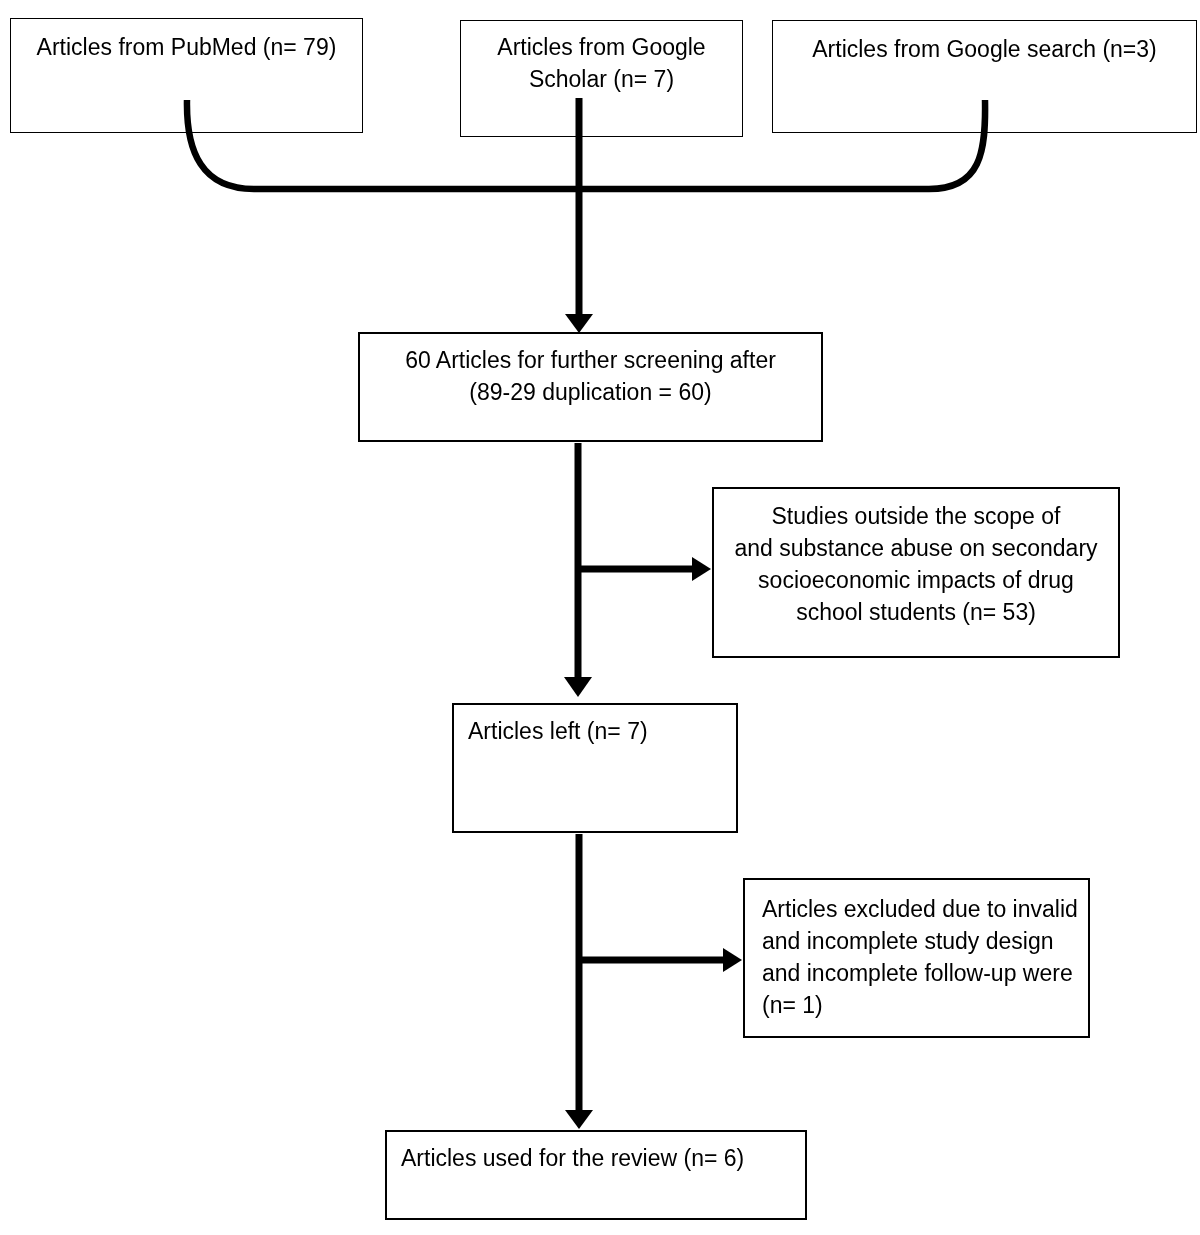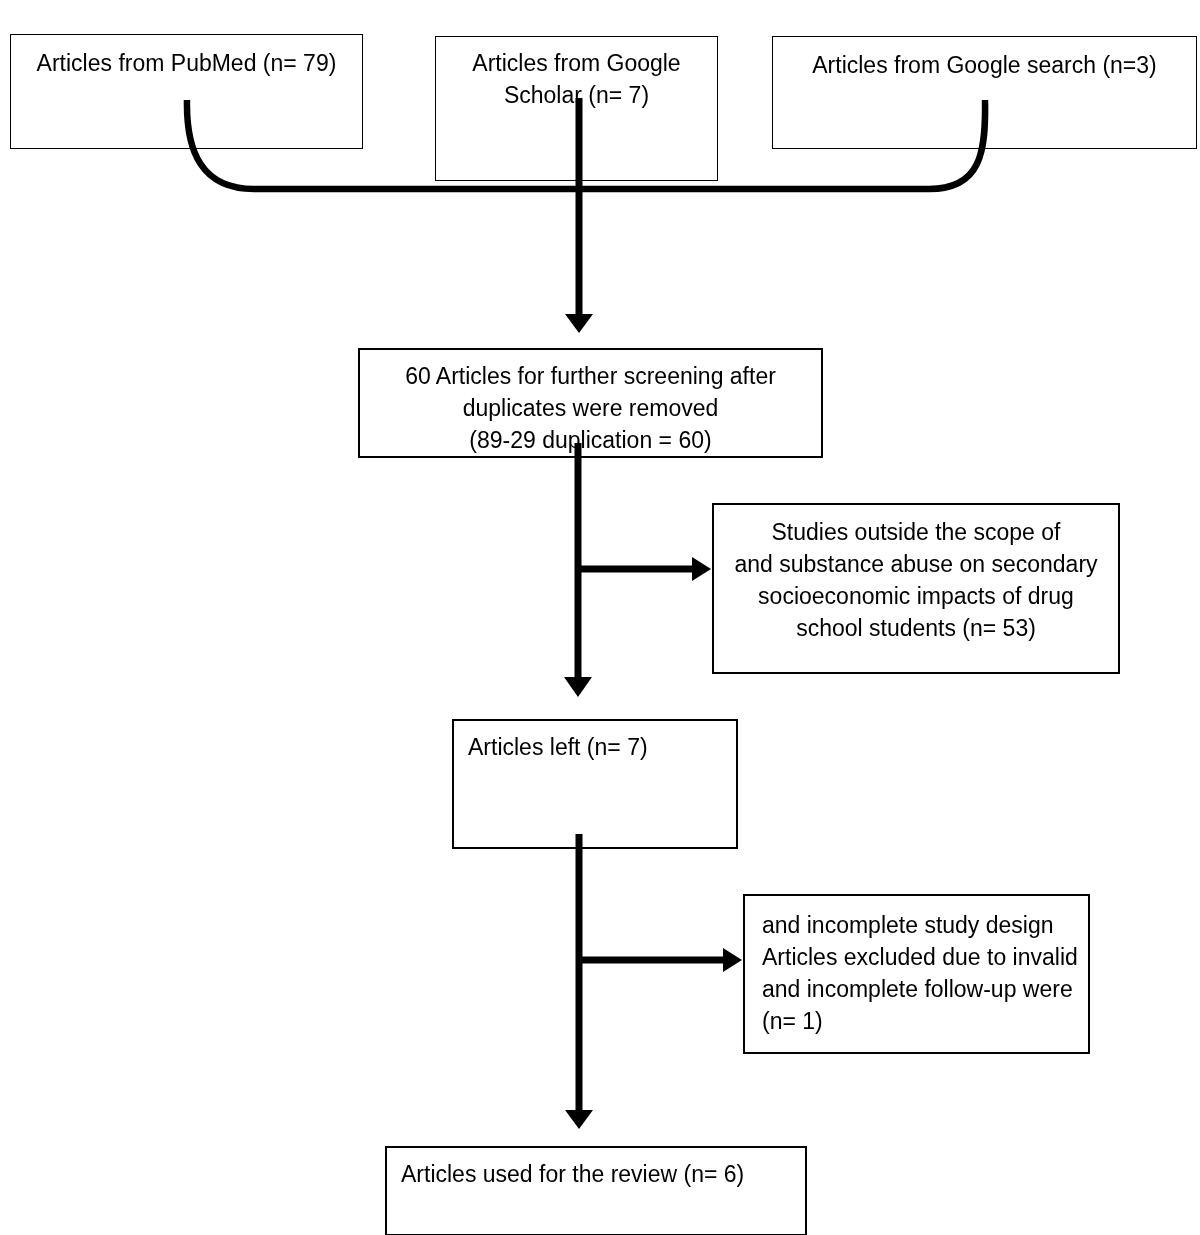--- a/index.html
+++ b/index.html
@@ -17,37 +17,36 @@
     line-height: 32px;
     color: #000000;
     overflow: hidden;
   }
   .box {
     position: absolute;
     box-sizing: border-box;
     border: 1.5px solid #000000;
     background: transparent;
     z-index: 2;
-    margin-top: 16px;
   }
   .box.thick { border-width: 2.5px; }
   .box.medium { border-width: 2px; }
   .box.center { text-align: center; }
   .box.left { text-align: left; }
   .line { white-space: nowrap; }
   .connectors {
     position: absolute;
     left: 0;
     top: 0;
     z-index: 3;
     pointer-events: none;
   }
   
   #box-pubmed        { left: 10px;  top: 18px;   width: 353px; height: 115px; padding-top: 12px; }
-  #box-scholar       { left: 435px; top: 20px;   width: 283px; height: 145px; padding-top: 10px; }
+  #box-scholar       { left: 460px; top: 20px;   width: 283px; height: 117px; padding-top: 10px; }
   #box-gsearch       { left: 772px; top: 20px;   width: 425px; height: 113px; padding-top: 12px; text-align: center; }
   #box-screening     { left: 358px; top: 332px;  width: 465px; height: 110px; padding-top: 10px; }
   #box-outside       { left: 712px; top: 487px;  width: 408px; height: 171px; padding-top: 11px; }
   #box-articles-left { left: 452px; top: 703px;  width: 286px; height: 130px; padding: 10px 10px 0 14px; }
   #box-excluded      { left: 743px; top: 878px;  width: 347px; height: 160px; padding: 13px 8px 0 17px; }
   #box-used          { left: 385px; top: 1130px; width: 422px; height: 90px;  padding: 10px 10px 0 14px; }
 </style>
 </head>
 <body>
 
@@ -61,38 +60,37 @@
     <div class="line">Articles from Google</div>
     <div class="line">Scholar (n= 7)</div>
   </div>
 
   <div class="box center" id="box-gsearch">
     <div class="line">Articles from Google search (n=3)</div>
   </div>
 
   <div class="box thick center" id="box-screening">
     <div class="line">60 Articles for further screening after</div>
-    <div class="line">duplicates were removed</div>
     <div class="line">(89-29 duplication = 60)</div>
   </div>
 
   <div class="box medium center" id="box-outside">
     <div class="line">Studies outside the scope of</div>
     <div class="line">and substance abuse on secondary</div>
     <div class="line">socioeconomic impacts of drug</div>
     <div class="line">school students (n= 53)</div>
   </div>
 
   <div class="box medium left" id="box-articles-left">
     <div class="line">Articles left (n= 7)</div>
   </div>
 
   <div class="box medium left" id="box-excluded">
+    <div class="line">Articles excluded due to invalid</div>
     <div class="line">and incomplete study design</div>
-    <div class="line">Articles excluded due to invalid</div>
     <div class="line">and incomplete follow-up were</div>
     <div class="line">(n= 1)</div>
   </div>
 
   <div class="box thick left" id="box-used">
     <div class="line">Articles used for the review (n= 6)</div>
   </div>
 
   <svg class="connectors" width="1200" height="1235" viewBox="0 0 1200 1235">
 

